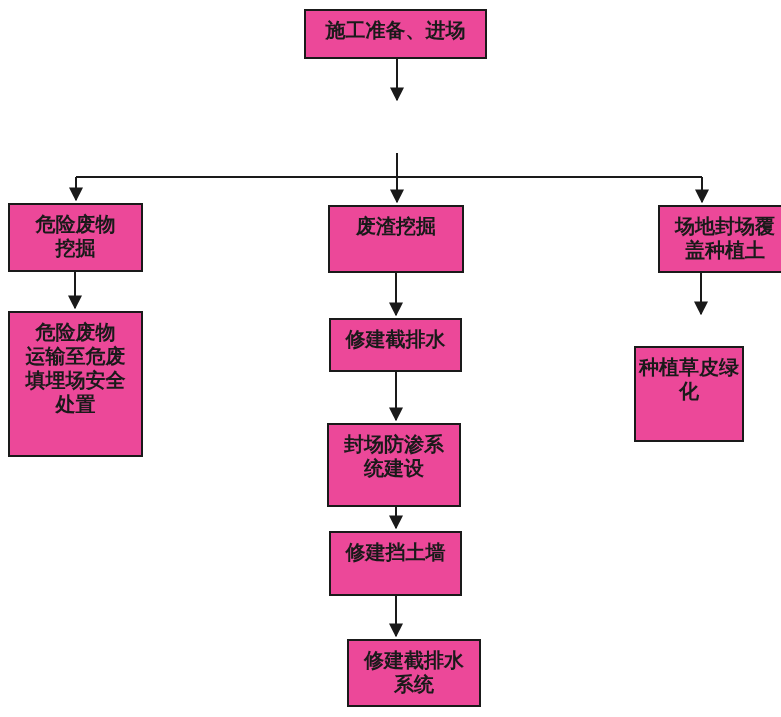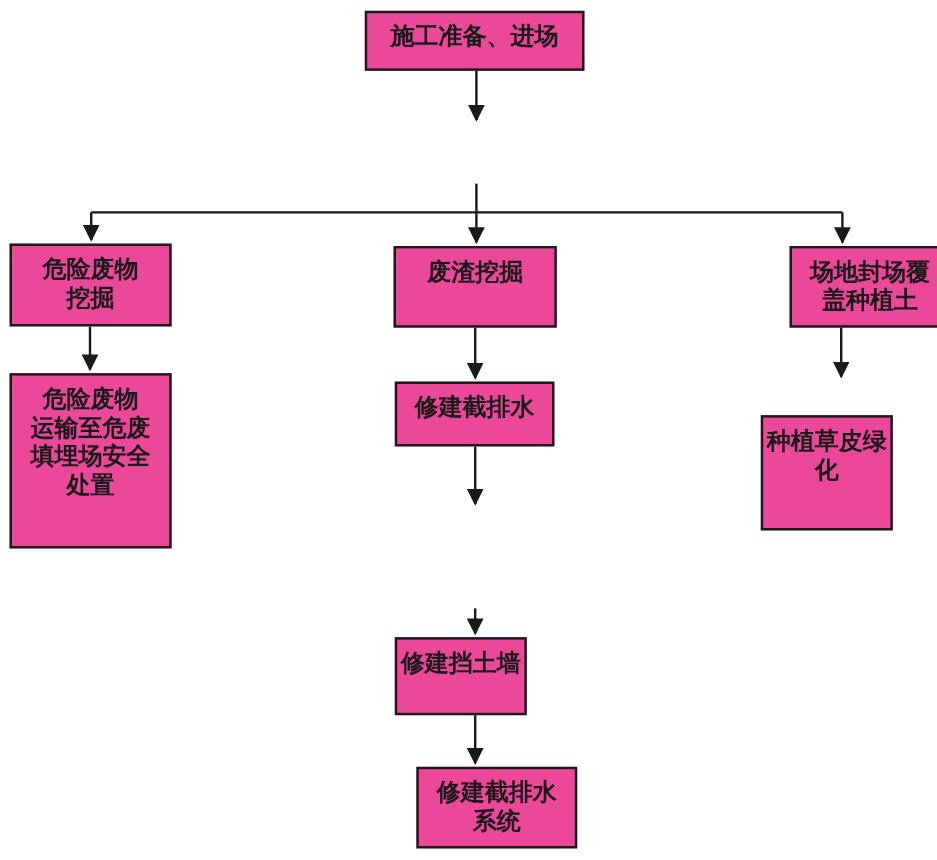--- a/index.html
+++ b/index.html
@@ -38,21 +38,21 @@
     z-index: 2;
   }
   
   #n-start            { left: 304px; top:   9px; width: 183px; height:  50px; }
   #n-zoning           { left: 305px; top: 103px; width: 182px; height:  50px; }
   #n-hazwaste-exc     { left:   8px; top: 203px; width: 135px; height:  69px; }
   #n-hazwaste-trans   { left:   8px; top: 311px; width: 135px; height: 146px; }
   #n-slag-exc         { left: 328px; top: 205px; width: 136px; height:  68px; }
   #n-slag-shaping     { left: 329px; top: 318px; width: 133px; height:  54px; }
   #n-capping          { left: 327px; top: 423px; width: 134px; height:  84px; }
-  #n-retaining-wall   { left: 329px; top: 531px; width: 110px; height:  65px; }
+  #n-retaining-wall   { left: 329px; top: 531px; width: 133px; height:  65px; }
   #n-drainage         { left: 331px; top: 639px; width: 134px; height:  68px; margin-left: 16px; }
   #n-cover-soil       { left: 634px; top: 205px; width: 134px; height:  68px; margin-left: 24px; }
   #n-grass            { left: 634px; top: 317px; width: 110px; height:  96px; margin-top: 29px; }
 </style>
 </head>
 <body>
 
 <div class="canvas">
 
   <svg class="connectors" viewBox="0 0 781 717" xmlns="http://www.w3.org/2000/svg">
@@ -92,20 +92,22 @@
 
   <div class="node" id="n-hazwaste-trans">危险废物
 运输至危废
 填埋场安全
 处置</div>
 
   <div class="node" id="n-slag-exc">废渣挖掘</div>
 
   <div class="node" id="n-slag-shaping">修建截排水</div>
 
+  <div class="node" id="n-capping">封场防渗系
+统建设</div>
 
   <div class="node" id="n-retaining-wall">修建挡土墙</div>
 
   <div class="node" id="n-drainage">修建截排水
 系统</div>
 
   <div class="node" id="n-cover-soil">场地封场覆
 盖种植土</div>
 
   <div class="node" id="n-grass">种植草皮绿

